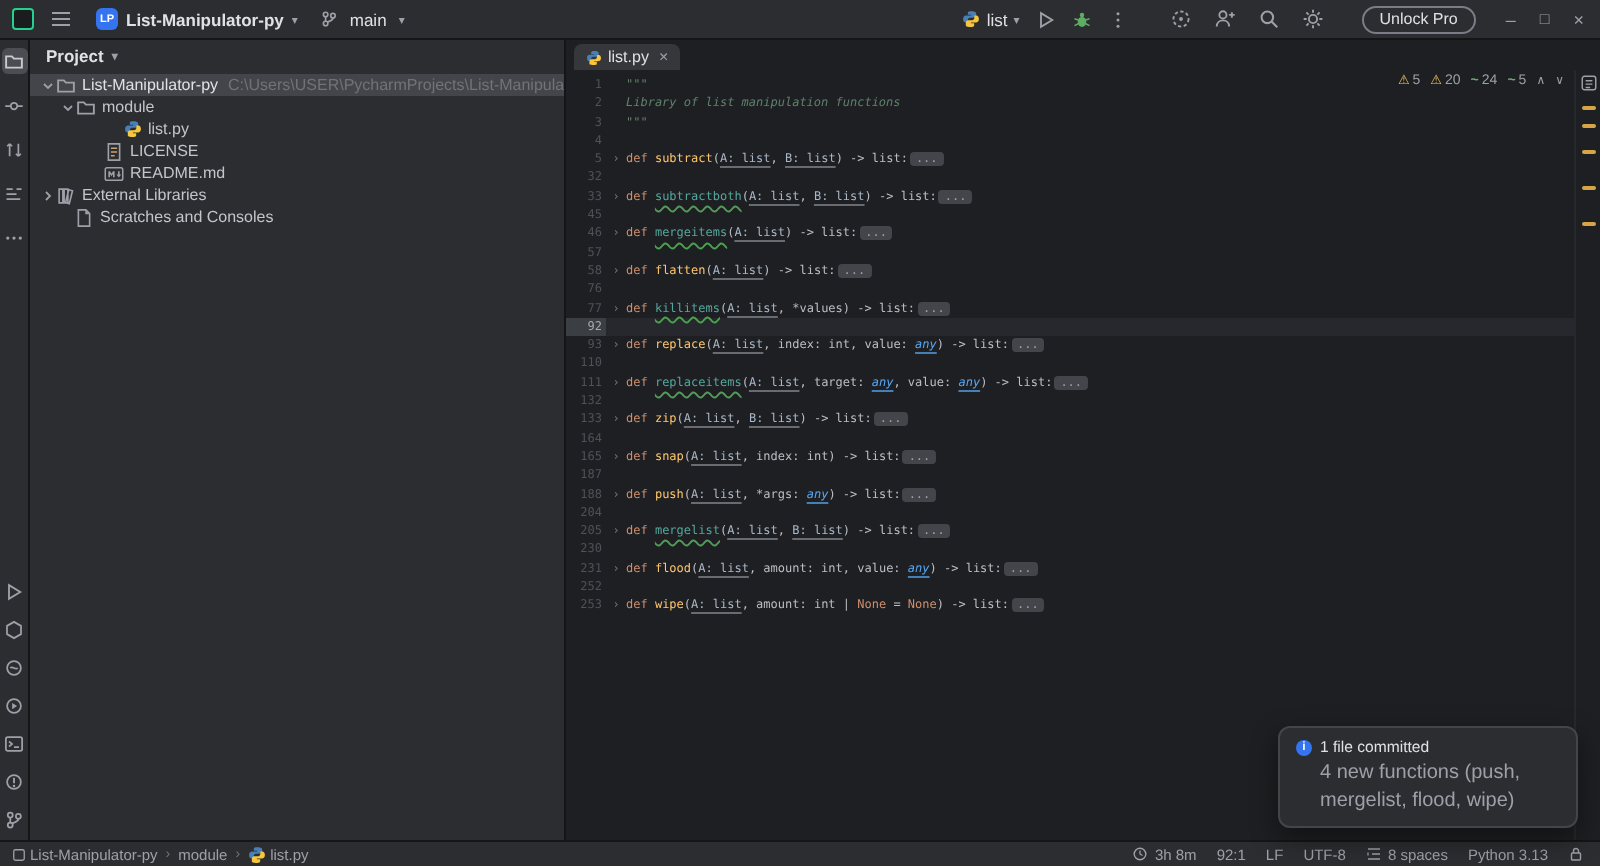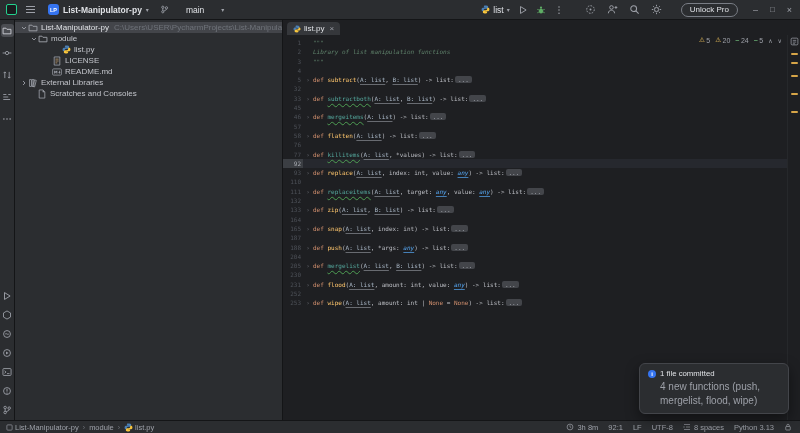--- a/index.html
+++ b/index.html
@@ -17,21 +17,21 @@
     display:flex; align-items:center; padding:0 8px 0 6px; gap:7px; }
   .logo{ width:11px; height:11px; border-radius:2px; border:1.5px solid #24d18e;
     background:#1a1c1e; }
   .hamburger{ display:flex; flex-direction:column; gap:1.5px; padding:2px; }
   .hamburger i{ width:9px; height:1.3px; background:#9da0a8; display:block; }
   .chip{ display:flex; align-items:center; gap:4px; padding:2px 4px; border-radius:4px; }
   .avatar{ width:11px; height:11px; border-radius:3px; background:#3574f0;
     color:#fff; font-size:5.5px; font-weight:bold; display:flex; align-items:center; justify-content:center; }
   .proj-name{ font-weight:bold; font-size:8.5px; color:#dfe1e5; }
   .chev{ font-size:6px; color:#9da0a8; }
-  .branch{ display:flex; align-items:center; gap:17px; color:#dfe1e5; font-size:8.5px; }
+  .branch{ display:flex; align-items:center; gap:6px; color:#dfe1e5; font-size:8.5px; }
   .spacer{ flex:1; }
   .run-group{ display:flex; align-items:center; gap:8px; margin-right:14px; }
   .run-cfg{ display:flex; align-items:center; gap:3px; font-size:8.5px; color:#dfe1e5; }
   .hicons{ display:flex; align-items:center; gap:11px; margin-right:12px; }
   .unlock{ border:1px solid #797d85; border-radius:9px; padding:1.5px 8px; font-size:8px;
     color:#dfe1e5; background:transparent; }
   .winctl{ display:flex; align-items:center; gap:12px; color:#9da0a8; font-size:9px; margin-left:8px; }
 
   
   .main{ display:flex; height:400px; }
@@ -281,20 +281,24 @@
                 <circle cx="5" cy="12" r="2" fill="none" stroke="#9da0a8" stroke-width="1.4"></circle>
                 <circle cx="11.5" cy="5" r="2" fill="none" stroke="#9da0a8" stroke-width="1.4"></circle>
                 <path d="M5 6v4M11.5 7c0 3-4 2.5-5 4" fill="none" stroke="#9da0a8" stroke-width="1.4"></path>
               </svg>
             </span>
           </div>
         </div>
     </div>
 
     <div class="project-panel">
+      <div class="panel-header">
+        <span>Project</span>
+        <span class="chev">▾</span>
+      </div>
       <div class="tree" id="tree">
           <div class="tree-row sel" style="padding-left: 4px;">
             <span class="tchev">
               <svg width="8" height="8" viewBox="0 0 16 16">
                 <path fill="none" stroke="#9da0a8" stroke-width="1.8" d="M4 6l4 4 4-4"></path>
               </svg>
             </span>
             <span class="ticon">
               <svg width="10" height="10" viewBox="0 0 16 16">
                 <path fill="none" stroke="#9da0a8" stroke-width="1.5" d="M1.7 3.5h4.6l1.6 1.8h6.4v7.2H1.7z"></path>

